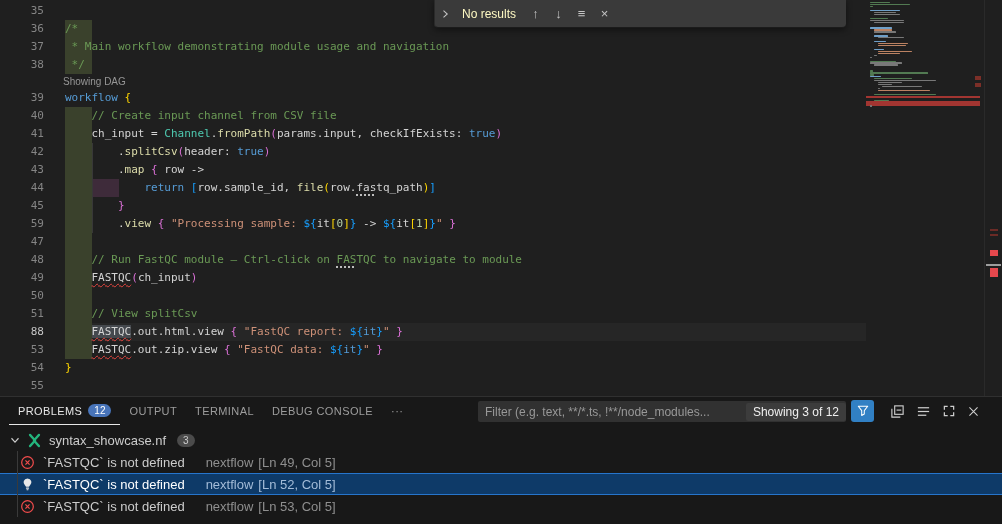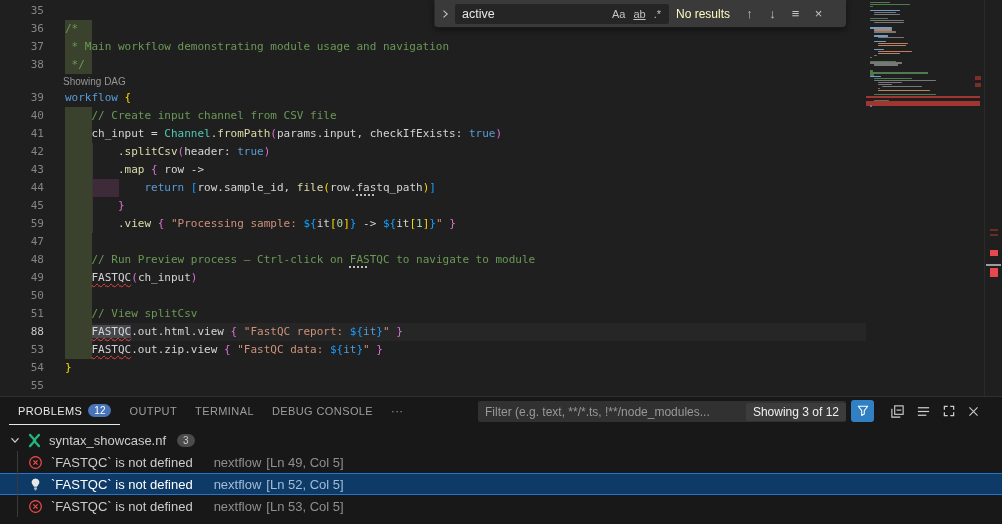--- a/index.html
+++ b/index.html
@@ -74,21 +74,21 @@
   .pa-ic { position:absolute; top:5px; width:18px; height:18px; display:flex; align-items:center;
            justify-content:center; color:#cfcfcf; cursor:pointer; }
 
   
   .tree { position:relative; margin-top:4px; }
   .tree-guide { position:absolute; left:17px; top:22px; width:1px; height:66px; background:#3a3a3a; }
   .file-row { display:flex; align-items:center; height:22px; padding-left:8px; gap:5px; cursor:pointer; }
   .file-row .fname { color:#cccccc; font-size:13px; margin-left:2px; }
   .file-row .fbadge { background:#4b4b4b; color:#cccccc; font-size:10px; border-radius:8px;
                       padding:1px 6px; margin-left:6px; }
-  .prob-row { display:flex; align-items:center; height:22px; padding-left:28px; gap:5px;
+  .prob-row { display:flex; align-items:center; height:22px; padding-left:20px; gap:5px;
               cursor:pointer; border-top:1px solid transparent; border-bottom:1px solid transparent; }
   .prob-row.selected { background:#0e3a68; border-color:#2675cc; }
   .prob-row .msg { color:#cccccc; font-size:13px; margin-left:3px; }
   .prob-row .src { color:#8f8f8f; font-size:13px; margin-left:16px; }
   .prob-row .loc { color:#8f8f8f; font-size:13px; }
   .prob-row.selected .msg { color:#ffffff; }
   .prob-row.selected .src, .prob-row.selected .loc { color:#a4bcd8; }
   svg { display:block; }
 </style>
 </head>
@@ -166,21 +166,21 @@
           <div class="content"><span class="tk-d">        .</span><span class="tk-fn">view</span><span class="tk-d"> </span><span class="tk-b2">{</span><span class="tk-d"> </span><span class="tk-st">"Processing sample: </span><span class="tk-b3">${</span><span class="tk-d">it</span><span class="tk-b1">[</span><span class="tk-nu">0</span><span class="tk-b1">]</span><span class="tk-b3">}</span><span class="tk-d"> -&gt; </span><span class="tk-b3">${</span><span class="tk-d">it</span><span class="tk-b1">[</span><span class="tk-nu">1</span><span class="tk-b1">]</span><span class="tk-b3">}</span><span class="tk-st">"</span><span class="tk-d"> </span><span class="tk-b2">}</span></div>
         </div>
         <div class="code-line">
           <div class="olive"></div>
           <div class="gutter">47</div>
           <div class="content"></div>
         </div>
         <div class="code-line">
           <div class="olive"></div>
           <div class="gutter">48</div>
-          <div class="content"><span class="tk-d">    </span><span class="tk-cm">// Run Preview process – Ctrl-click on </span><span class="tk-cm dots">FAS</span><span class="tk-cm">TQC</span><span class="tk-cm"> to navigate to module</span></div>
+          <div class="content"><span class="tk-d">    </span><span class="tk-cm">// Run FastQC module – Ctrl-click on </span><span class="tk-cm dots">FAS</span><span class="tk-cm">TQC</span><span class="tk-cm"> to navigate to module</span></div>
         </div>
         <div class="code-line">
           <div class="olive"></div>
           <div class="gutter">49</div>
           <div class="content"><span class="tk-d">    </span><span class="tk-d sq">FASTQC</span><span class="tk-b2">(</span><span class="tk-d">ch_input</span><span class="tk-b2">)</span></div>
         </div>
         <div class="code-line">
           <div class="olive"></div>
           <div class="gutter">50</div>
           <div class="content"></div>
@@ -210,26 +210,20 @@
           <div class="content"></div>
         </div>
       </div>
 
     <div class="find">
       <span class="chev">
         <svg width="12" height="12" viewBox="0 0 16 16">
             <polyline points="6,3.5 11,8 6,12.5" fill="none" stroke="#c5c5c5" stroke-width="1.4"></polyline>
           </svg>
       </span>
-      <div class="find-input">
-        <span class="q">active</span>
-        <span class="fi-ic">Aa</span>
-        <span class="fi-ic ww">ab</span>
-        <span class="fi-ic">.*</span>
-      </div>
       <span class="nores">No results</span>
       <span class="f-ic">↑</span>
       <span class="f-ic">↓</span>
       <span class="f-ic">≡</span>
       <span class="f-ic">×</span>
     </div>
 
     <div id="minimap">
         <div class="mm-bar" style="top: 2px; left: 4px; width: 20px; background: rgb(82, 122, 82);"></div>
         <div class="mm-bar" style="top: 3.95px; left: 4px; width: 40px; background: rgb(82, 122, 82);"></div>

